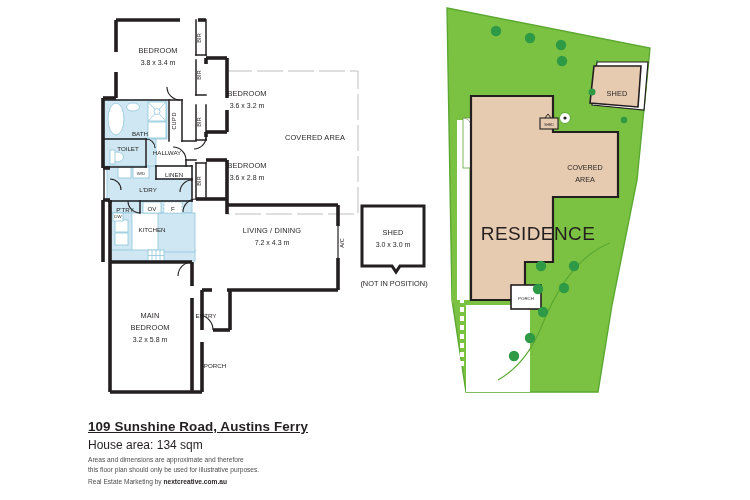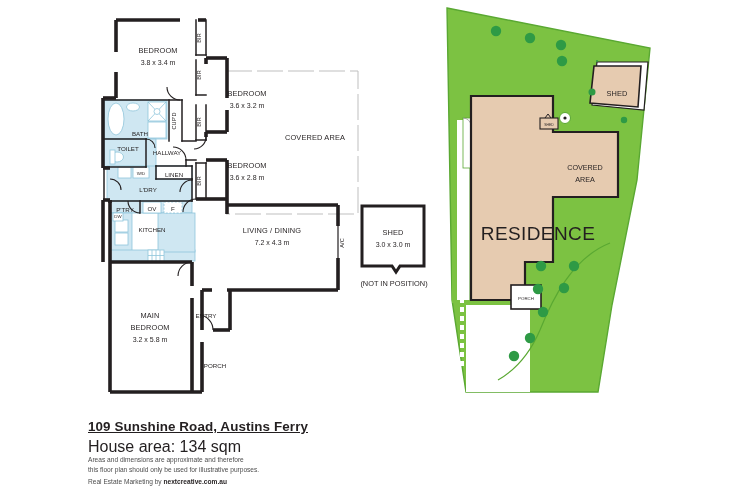--- a/index.html
+++ b/index.html
@@ -17,21 +17,21 @@
   .small{font-size:6.2px;}
   .tiny{font-size:4.4px;}
   .vert{font-size:5.6px;}
   .notpos{font-size:7.4px;}
   .resid{font-size:19px;letter-spacing:.4px;}
   .cover2{font-size:7.2px;}
 
   
   .footer{position:absolute;left:0;top:408px;width:750px;height:92px;}
   .addr{position:absolute;left:88px;top:11px;font-size:13.4px;font-weight:bold;color:#231f20;letter-spacing:.1px;text-decoration:underline;}
-  .harea{position:absolute;left:88px;top:30px;font-size:16px;color:#231f20;}
+  .harea{position:absolute;left:88px;top:30px;font-size:12px;color:#231f20;}
   .disc{position:absolute;left:88px;top:47px;font-size:6.6px;color:#4d4d4d;line-height:1.45;width:250px;}
   .rem{position:absolute;left:88px;top:70px;font-size:6.6px;color:#4d4d4d;}
   .rem b{color:#231f20;}
 </style>
 </head>
 <body>
 
 <div id="stage">
 
   <svg class="plan" viewBox="0 0 750 500">

